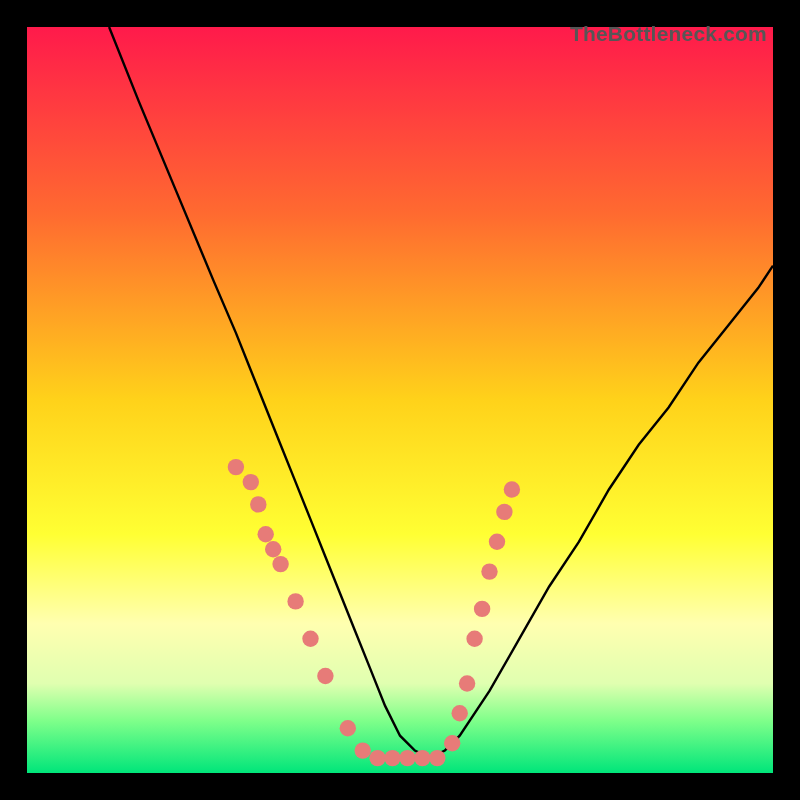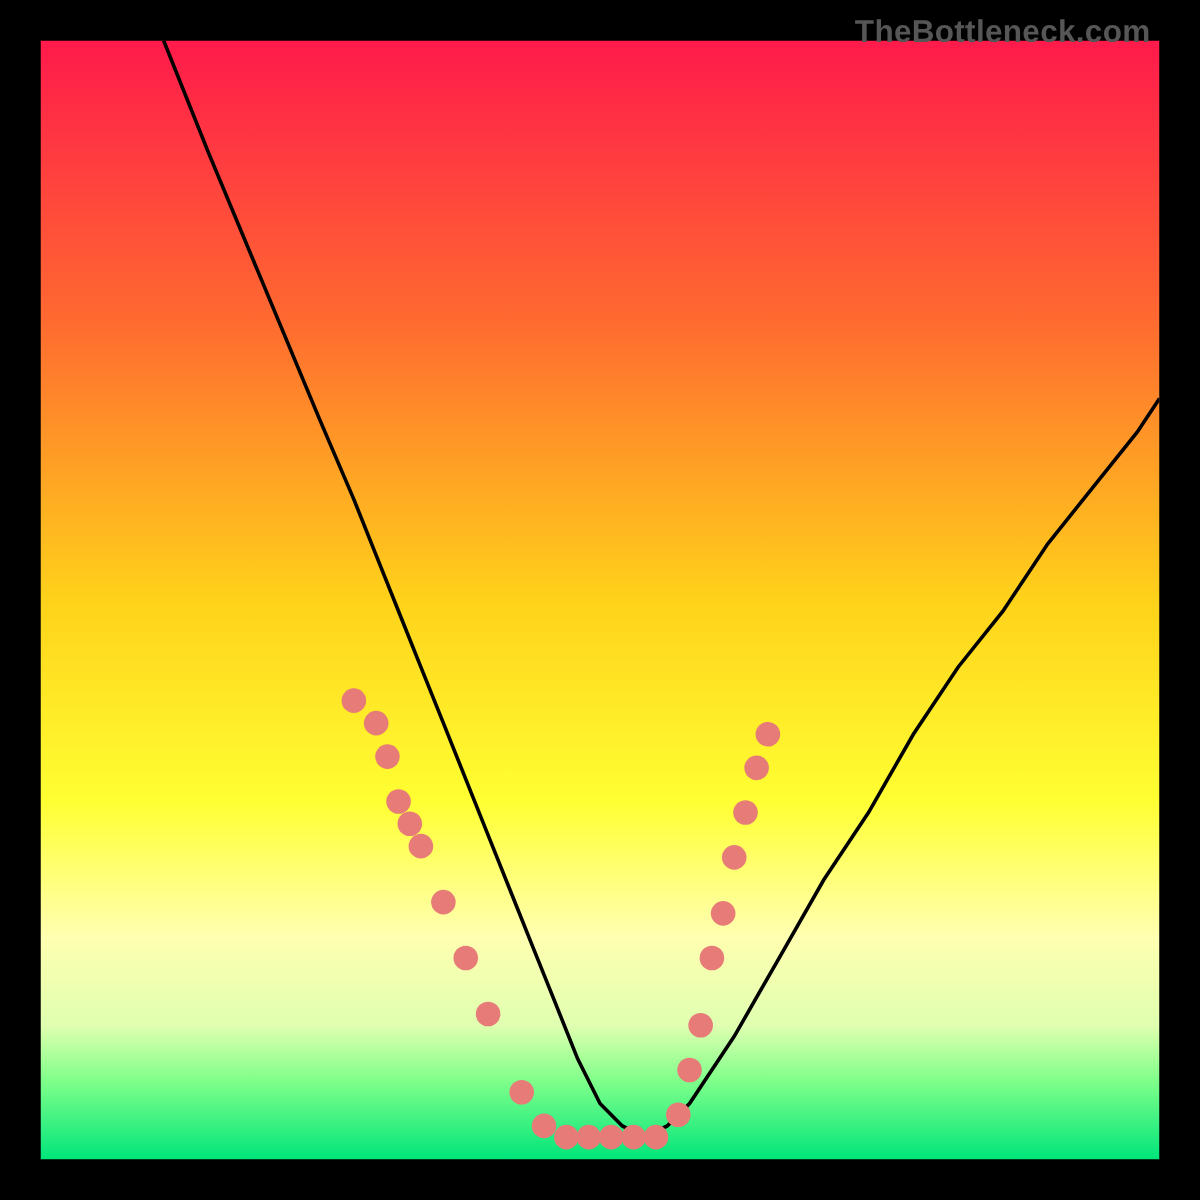--- a/index.html
+++ b/index.html
@@ -21,21 +21,21 @@
   .plot {
     position: absolute;
     left: 0;
     top: 0;
     width: 746px;
     height: 746px;
   }
   .watermark {
     position: absolute;
     right: 33px;
-    top: 10px;
+    top: 22px;
     font-family: Arial, Helvetica, sans-serif;
     font-size: 21px;
     font-weight: 600;
     color: #565656;
     letter-spacing: 0.2px;
   }
 </style>
 </head>
 <body>
 

